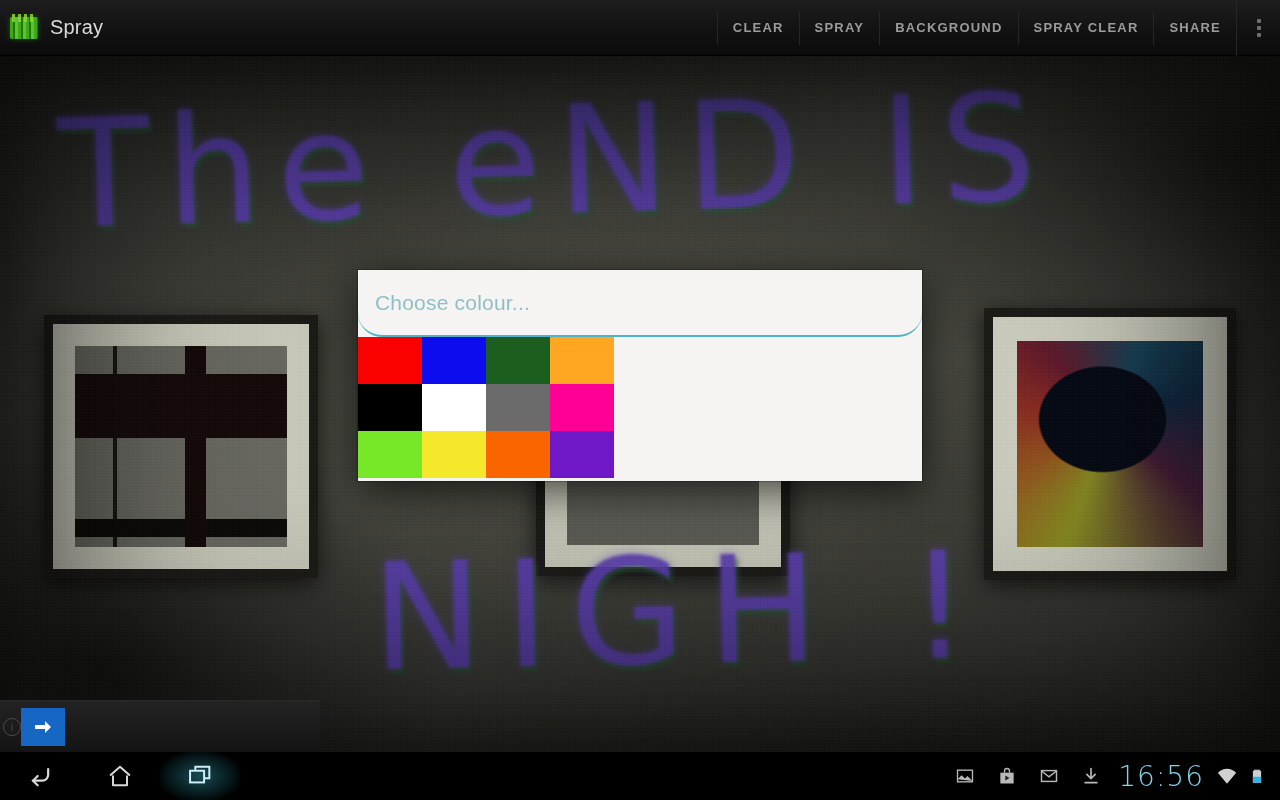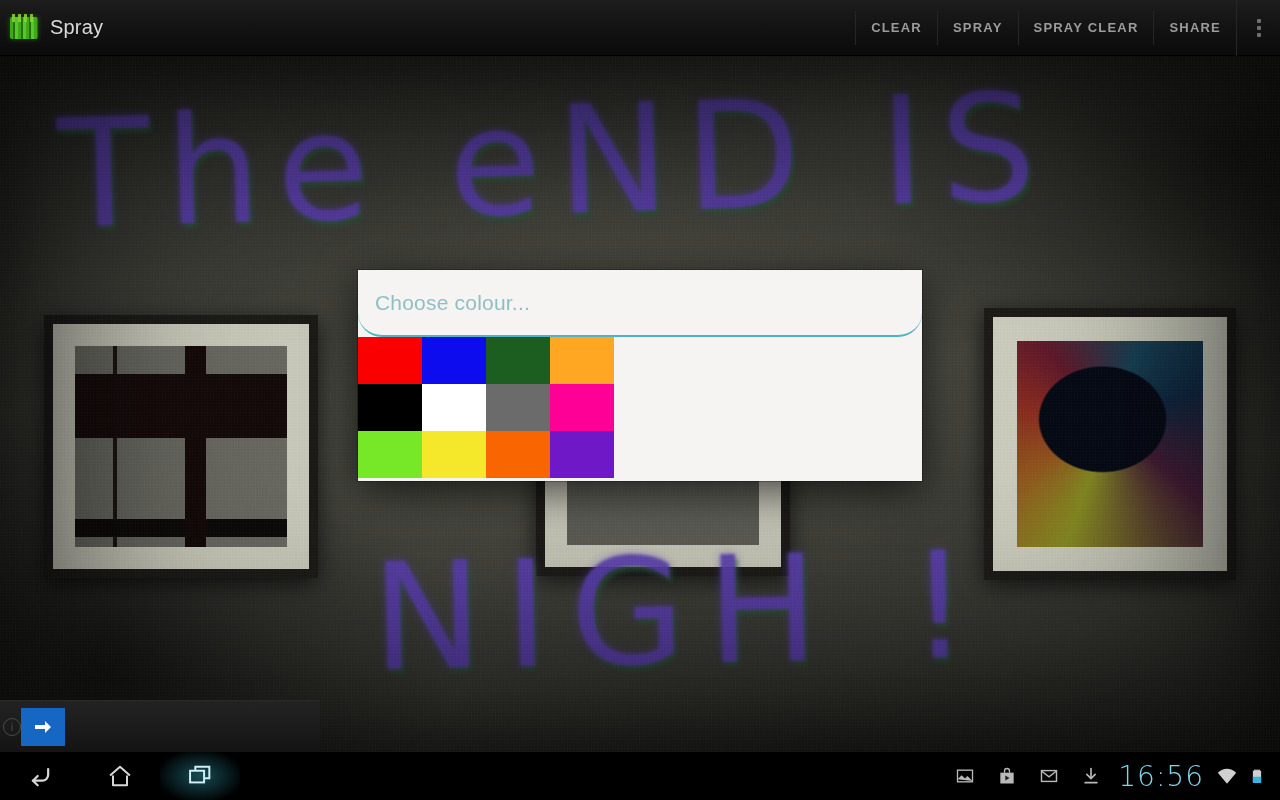--- a/index.html
+++ b/index.html
@@ -217,20 +217,21 @@
     <div class="vignette"></div>
   </div>
 
   <div id="action-bar">
     <div id="app-icon"></div>
     <div id="app-title">Spray</div>
     <div id="ab-spacer"></div>
 
     <div class="ab-item">CLEAR</div>
     <div class="ab-item">SPRAY</div>
+    <div class="ab-item">BACKGROUND</div>
     <div class="ab-item">SPRAY CLEAR</div>
     <div class="ab-item">SHARE</div>
 
     <div id="overflow-btn">
       <span></span>
       <span></span>
       <span></span>
     </div>
   </div>
 

